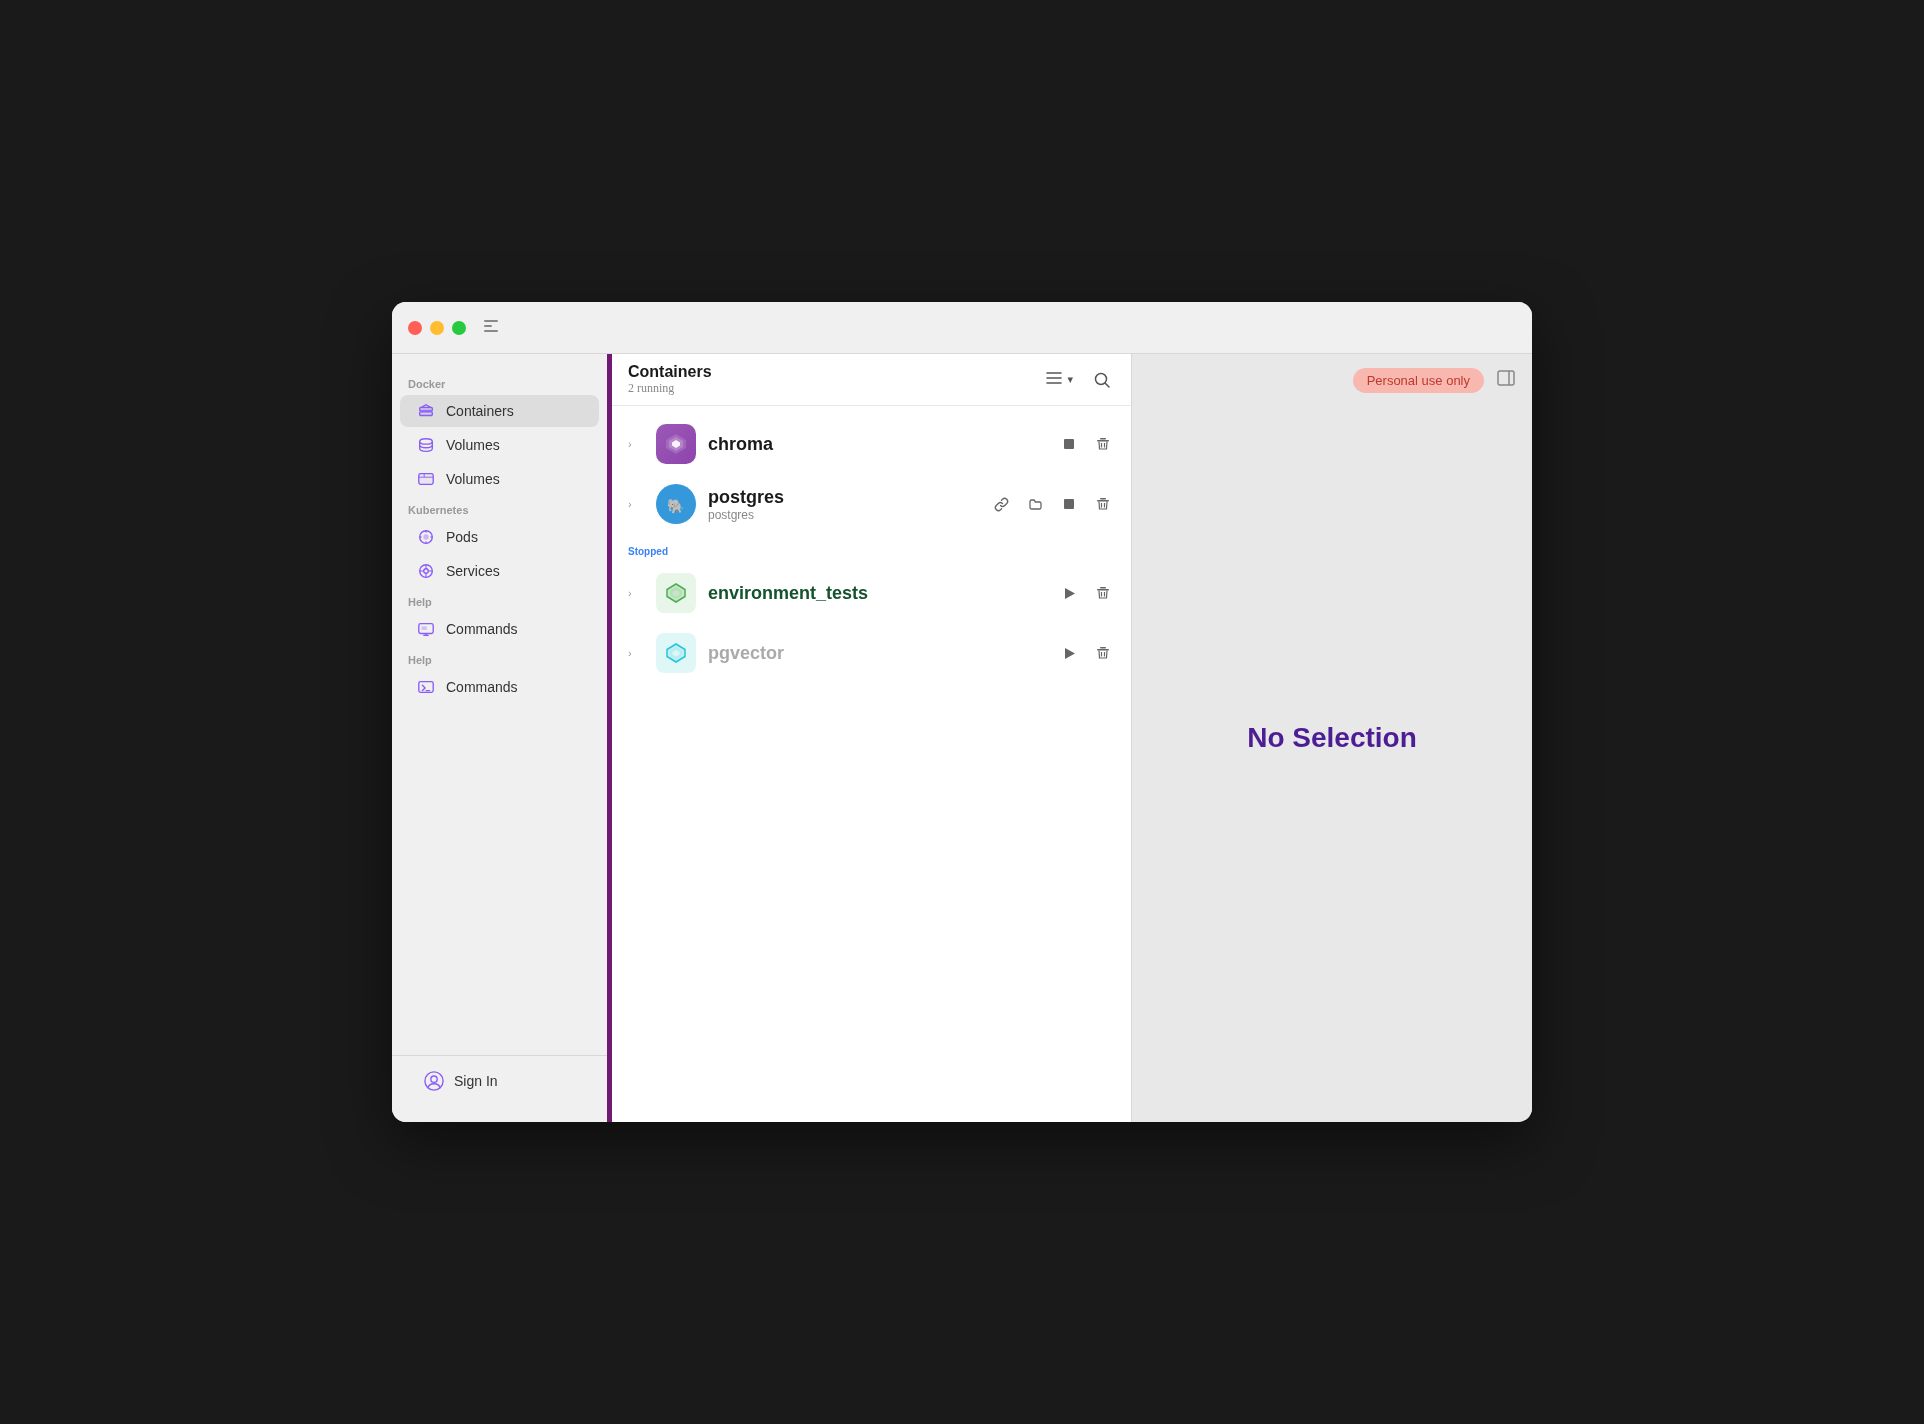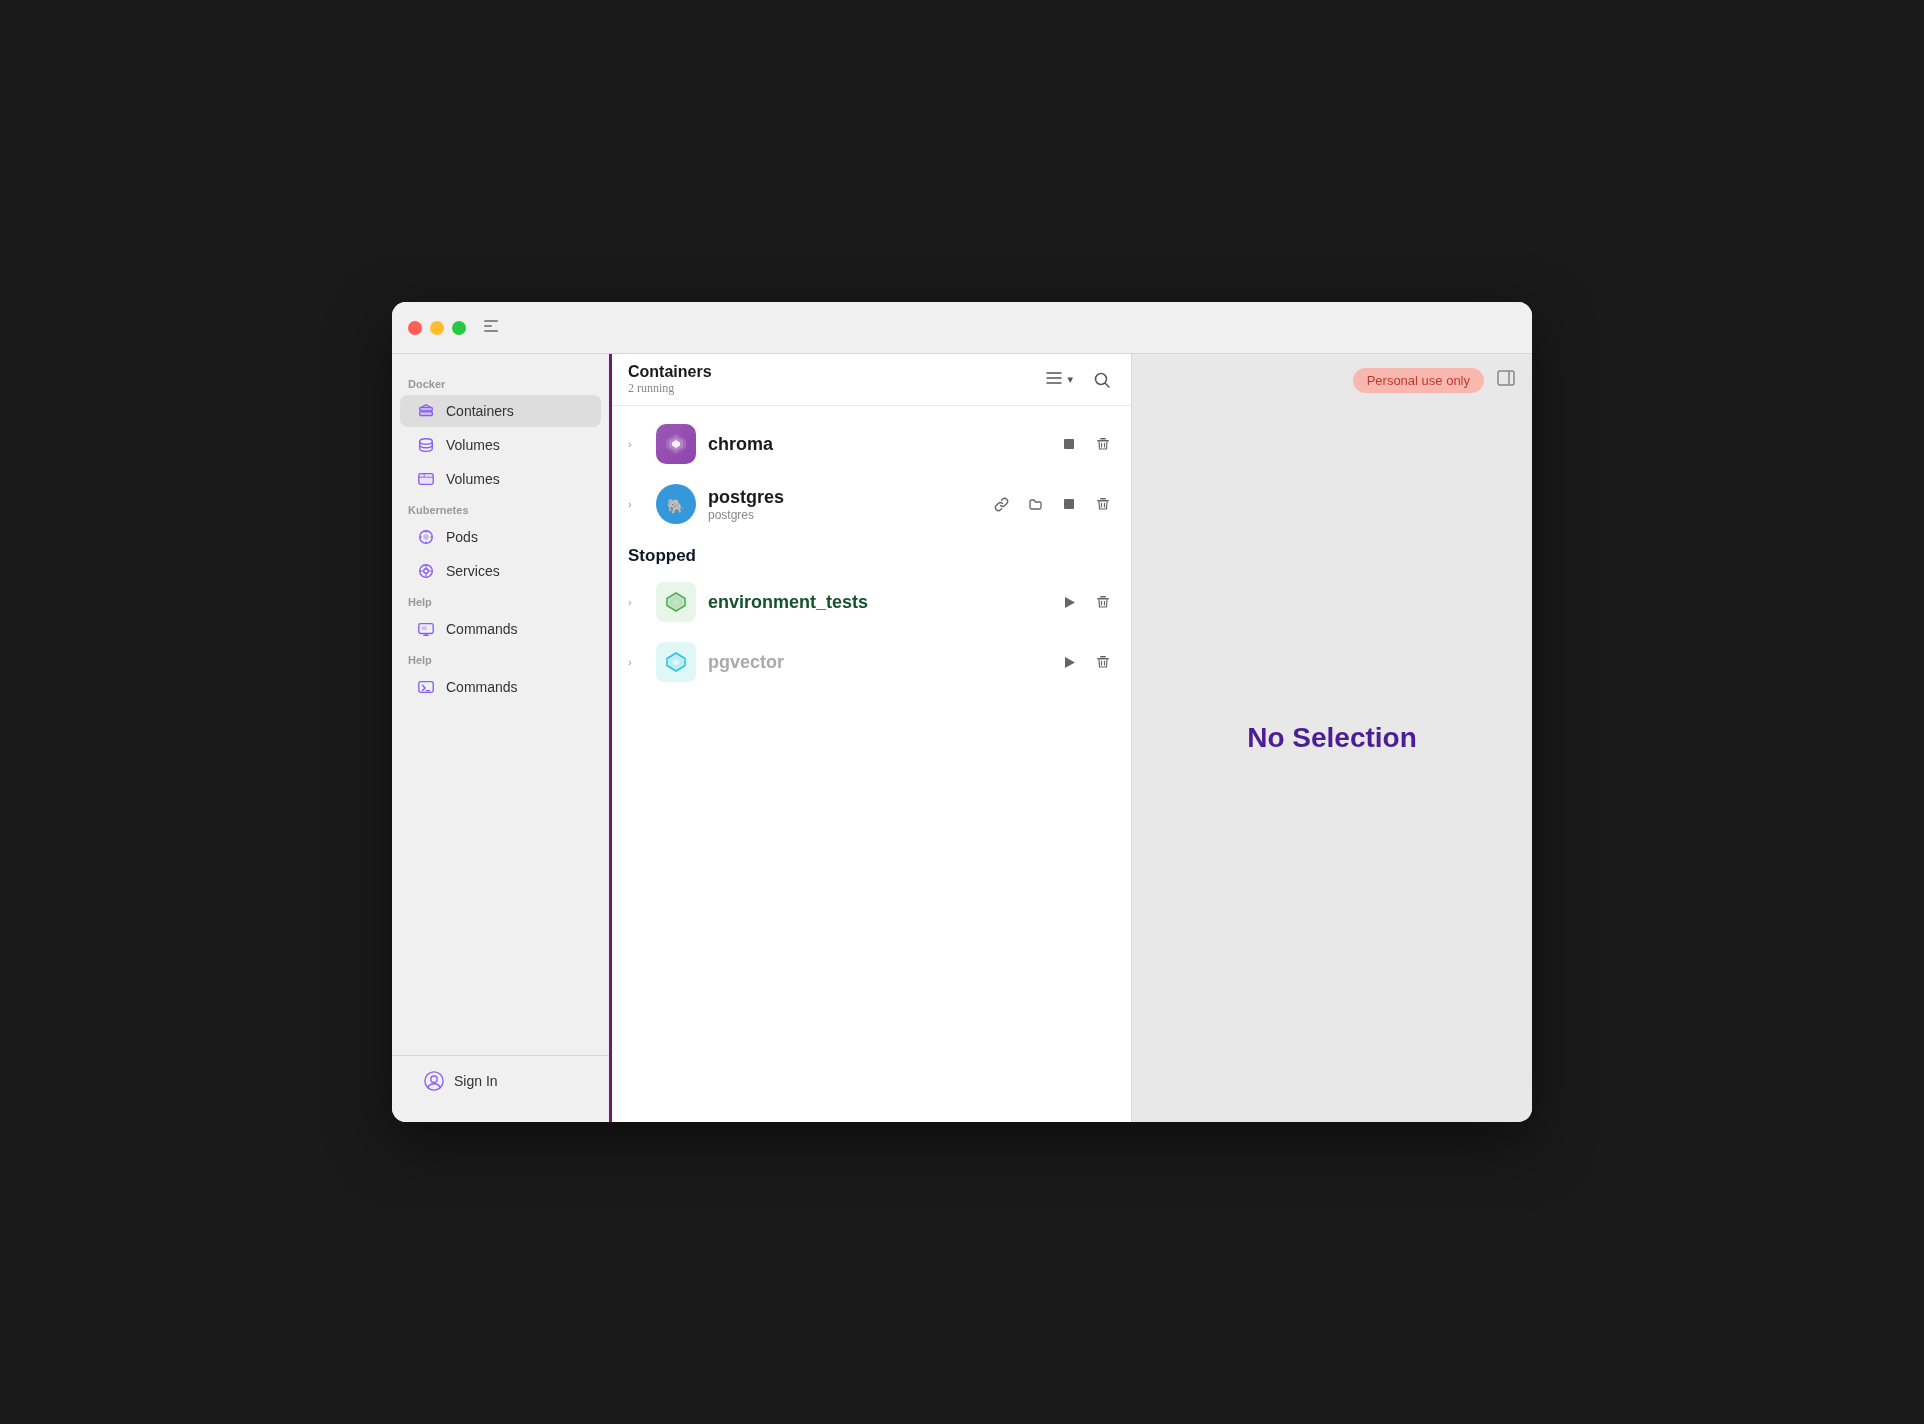--- a/index.html
+++ b/index.html
@@ -50,21 +50,21 @@
     }
     .window-body {
       display: flex;
       flex: 1;
       overflow: hidden;
     }
     
     .sidebar {
       width: 220px;
       background: #f0f0f0;
-      border-right: 3px solid #701a75;
+      border-right: 5px solid #701a75;
       display: flex;
       flex-direction: column;
       padding: 16px 0;
       flex-shrink: 0;
     }
     .sidebar-section-label {
       font-size: 11px;
       font-weight: 600;
       color: #999;
       padding: 8px 16px 4px 16px;
@@ -156,23 +156,23 @@
       border-radius: 6px;
     }
     
     .container-list {
       flex: 1;
       overflow-y: auto;
       padding: 8px 0;
     }
     .section-header {
       padding: 12px 16px 6px 16px;
-      font-size: 17px;
+      font-size: 10px;
       font-weight: 600;
-      color: #0f172a;
+      color: #3b82f6;
     }
     .container-item {
       display: flex;
       align-items: center;
       padding: 10px 16px;
       cursor: pointer;
       gap: 12px;
     }
     .expand-arrow {
       color: #999;

